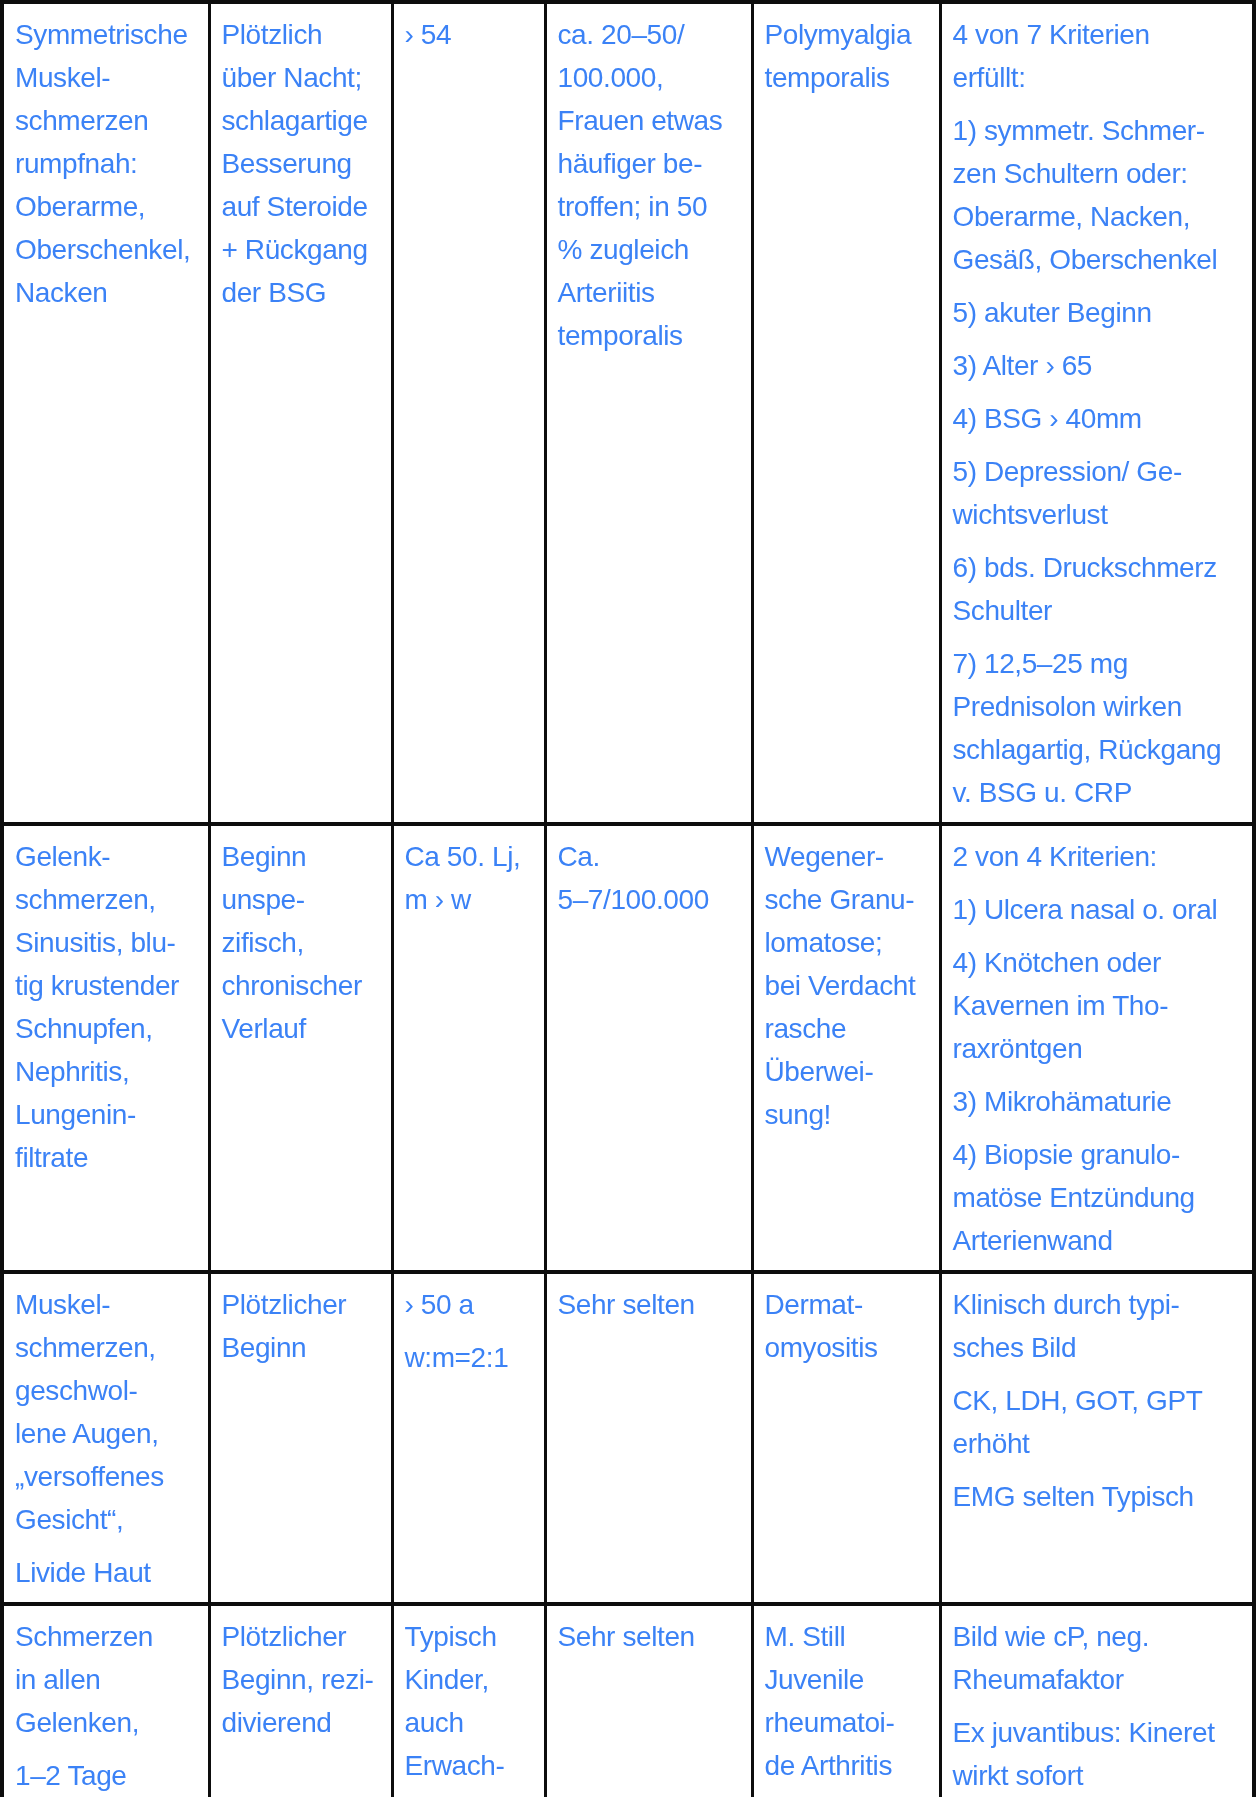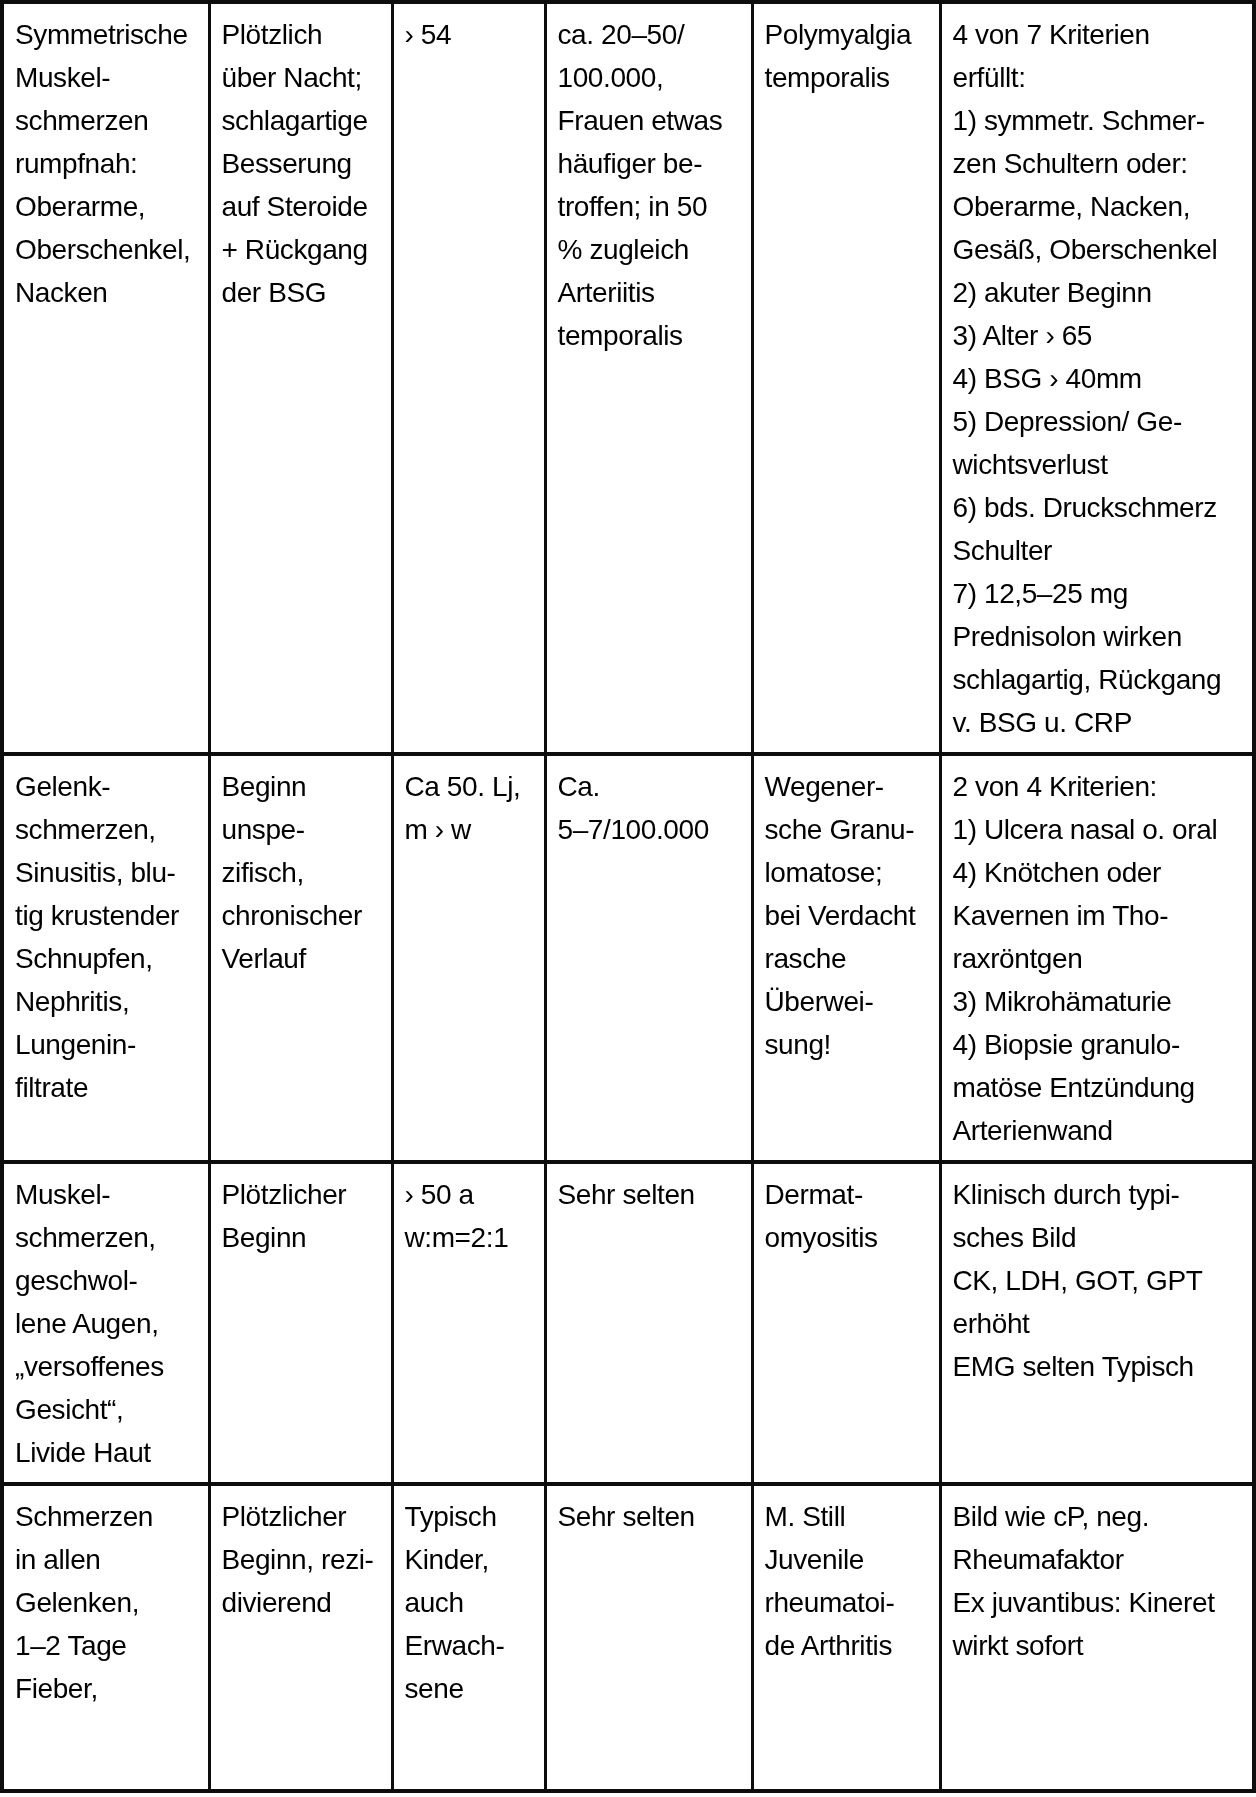--- a/index.html
+++ b/index.html
@@ -25,25 +25,25 @@
     vertical-align: top;
     padding: 9px 6px 8px 11px;
     overflow: hidden;
   }
   p.cellp {
     margin: 0;
     white-space: pre-line;
     font-size: 28px;
     line-height: 43px;
     letter-spacing: -0.4px;
-    color: #000000;
+    color: #3b82f6;
     font-weight: 400;
   }
   p.cellp + p.cellp {
-    margin-top: 0;
+    margin-top: 10px;
   }
 </style>
 </head>
 <body>
 
 <table class="disease-table">
   <colgroup>
     <col style="width:207px">
     <col style="width:183px">
     <col style="width:153px">
@@ -88,21 +88,21 @@
         <p class="cellp">Polymyalgia
 temporalis</p>
       </td>
       <td>
         <p class="cellp">4 von 7 Kriterien
 erfüllt:</p>
         <p class="cellp">1) symmetr. Schmer-
 zen Schultern oder:
 Oberarme, Nacken,
 Gesäß, Oberschenkel</p>
-        <p class="cellp">2) akuter Beginn</p>
+        <p class="cellp">5) akuter Beginn</p>
         <p class="cellp">3) Alter › 65</p>
         <p class="cellp">4) BSG › 40mm</p>
         <p class="cellp">5) Depression/ Ge-
 wichtsverlust</p>
         <p class="cellp">6) bds. Druckschmerz
 Schulter</p>
         <p class="cellp">7) 12,5–25 mg
 Prednisolon wirken
 schlagartig, Rückgang
 v. BSG u. CRP</p>

